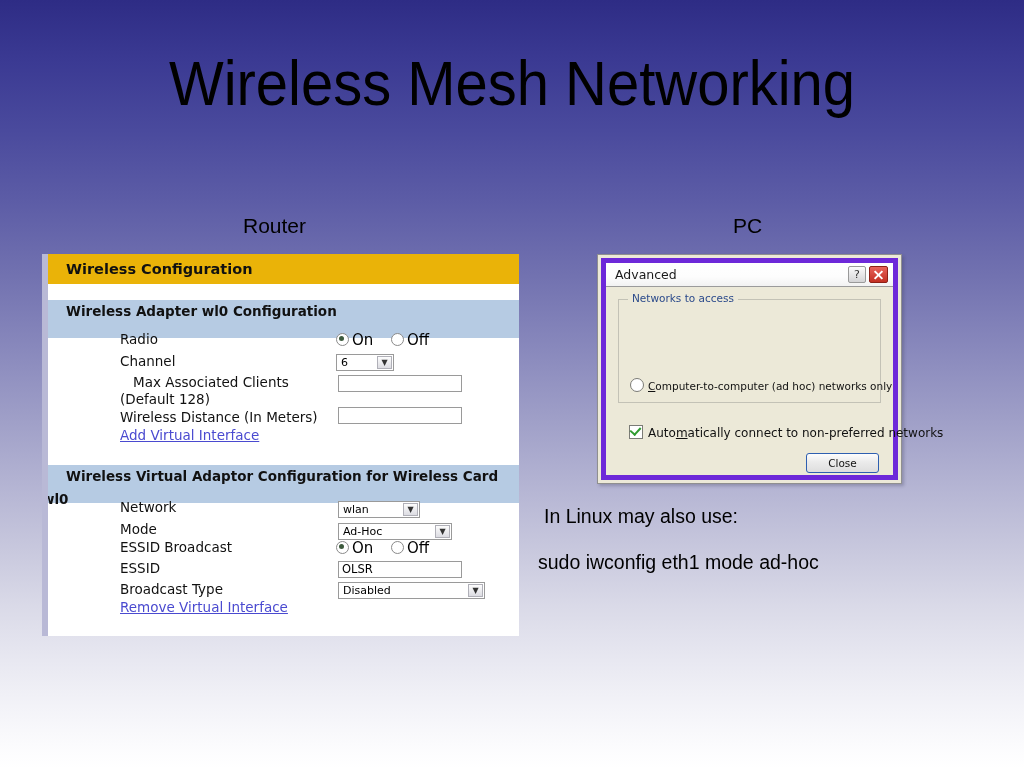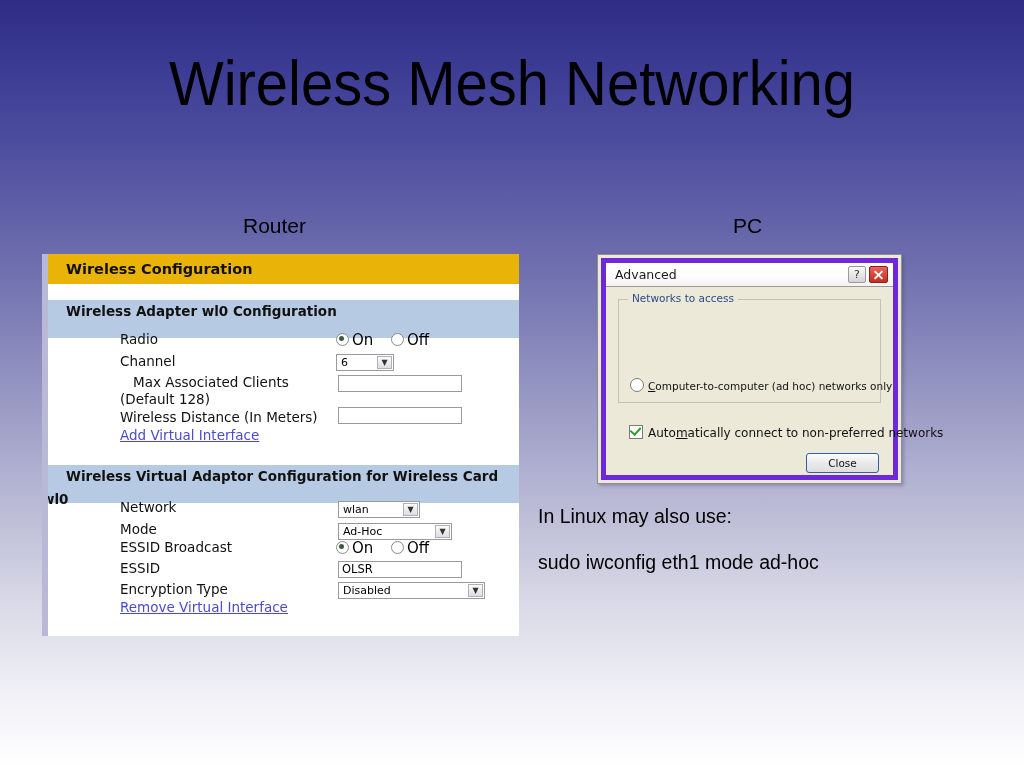--- a/index.html
+++ b/index.html
@@ -181,21 +181,21 @@
     background:linear-gradient(to bottom,#fdfdfd,#ebebeb 45%,#dedede);
     border:1px solid #2e5fb0;border-radius:3px;box-sizing:border-box;
     font-size:10.5px;color:#111;text-align:center;line-height:18px;cursor:pointer;
   }
 
   
   .note{
     position:absolute;left:538px;font-size:19.5px;color:#000;
     font-family:"Liberation Sans","DejaVu Sans",sans-serif;white-space:nowrap;
   }
-  #note1{top:505px;}
+  #note1{top:505px;margin-left:6px;}
   #note2{top:551px;}
 </style>
 </head>
 <body>
 
 <div class="slide-title">Wireless Mesh Networking</div>
 
 <div class="col-head" id="head-router">Router</div>
 <div class="col-head" id="head-pc">PC</div>
 
@@ -253,21 +253,21 @@
     <span class="rb on"></span><span>On</span>
     <span style="display:inline-block;width:8px;"></span>
     <span class="rb"></span><span>Off</span>
   </div>
 
   <div class="field" style="left:72px;top:306px;">ESSID</div>
   <div class="ctrl" style="left:290px;top:304px;">
     <span class="txt" style="width:124px;">OLSR</span>
   </div>
 
-  <div class="field" style="left:72px;top:327px;">Encryption Type</div>
+  <div class="field" style="left:72px;top:327px;">Broadcast Type</div>
   <div class="ctrl" style="left:290px;top:325px;">
     <span class="sel" style="width:147px;"><span>Disabled</span><span class="arrow">▼</span></span>
   </div>
 
   <div class="rlink" style="left:72px;top:345px;">Remove Virtual Interface</div>
 </div>
 
 <div class="xp-dialog">
   <div class="xp-frame">
 

